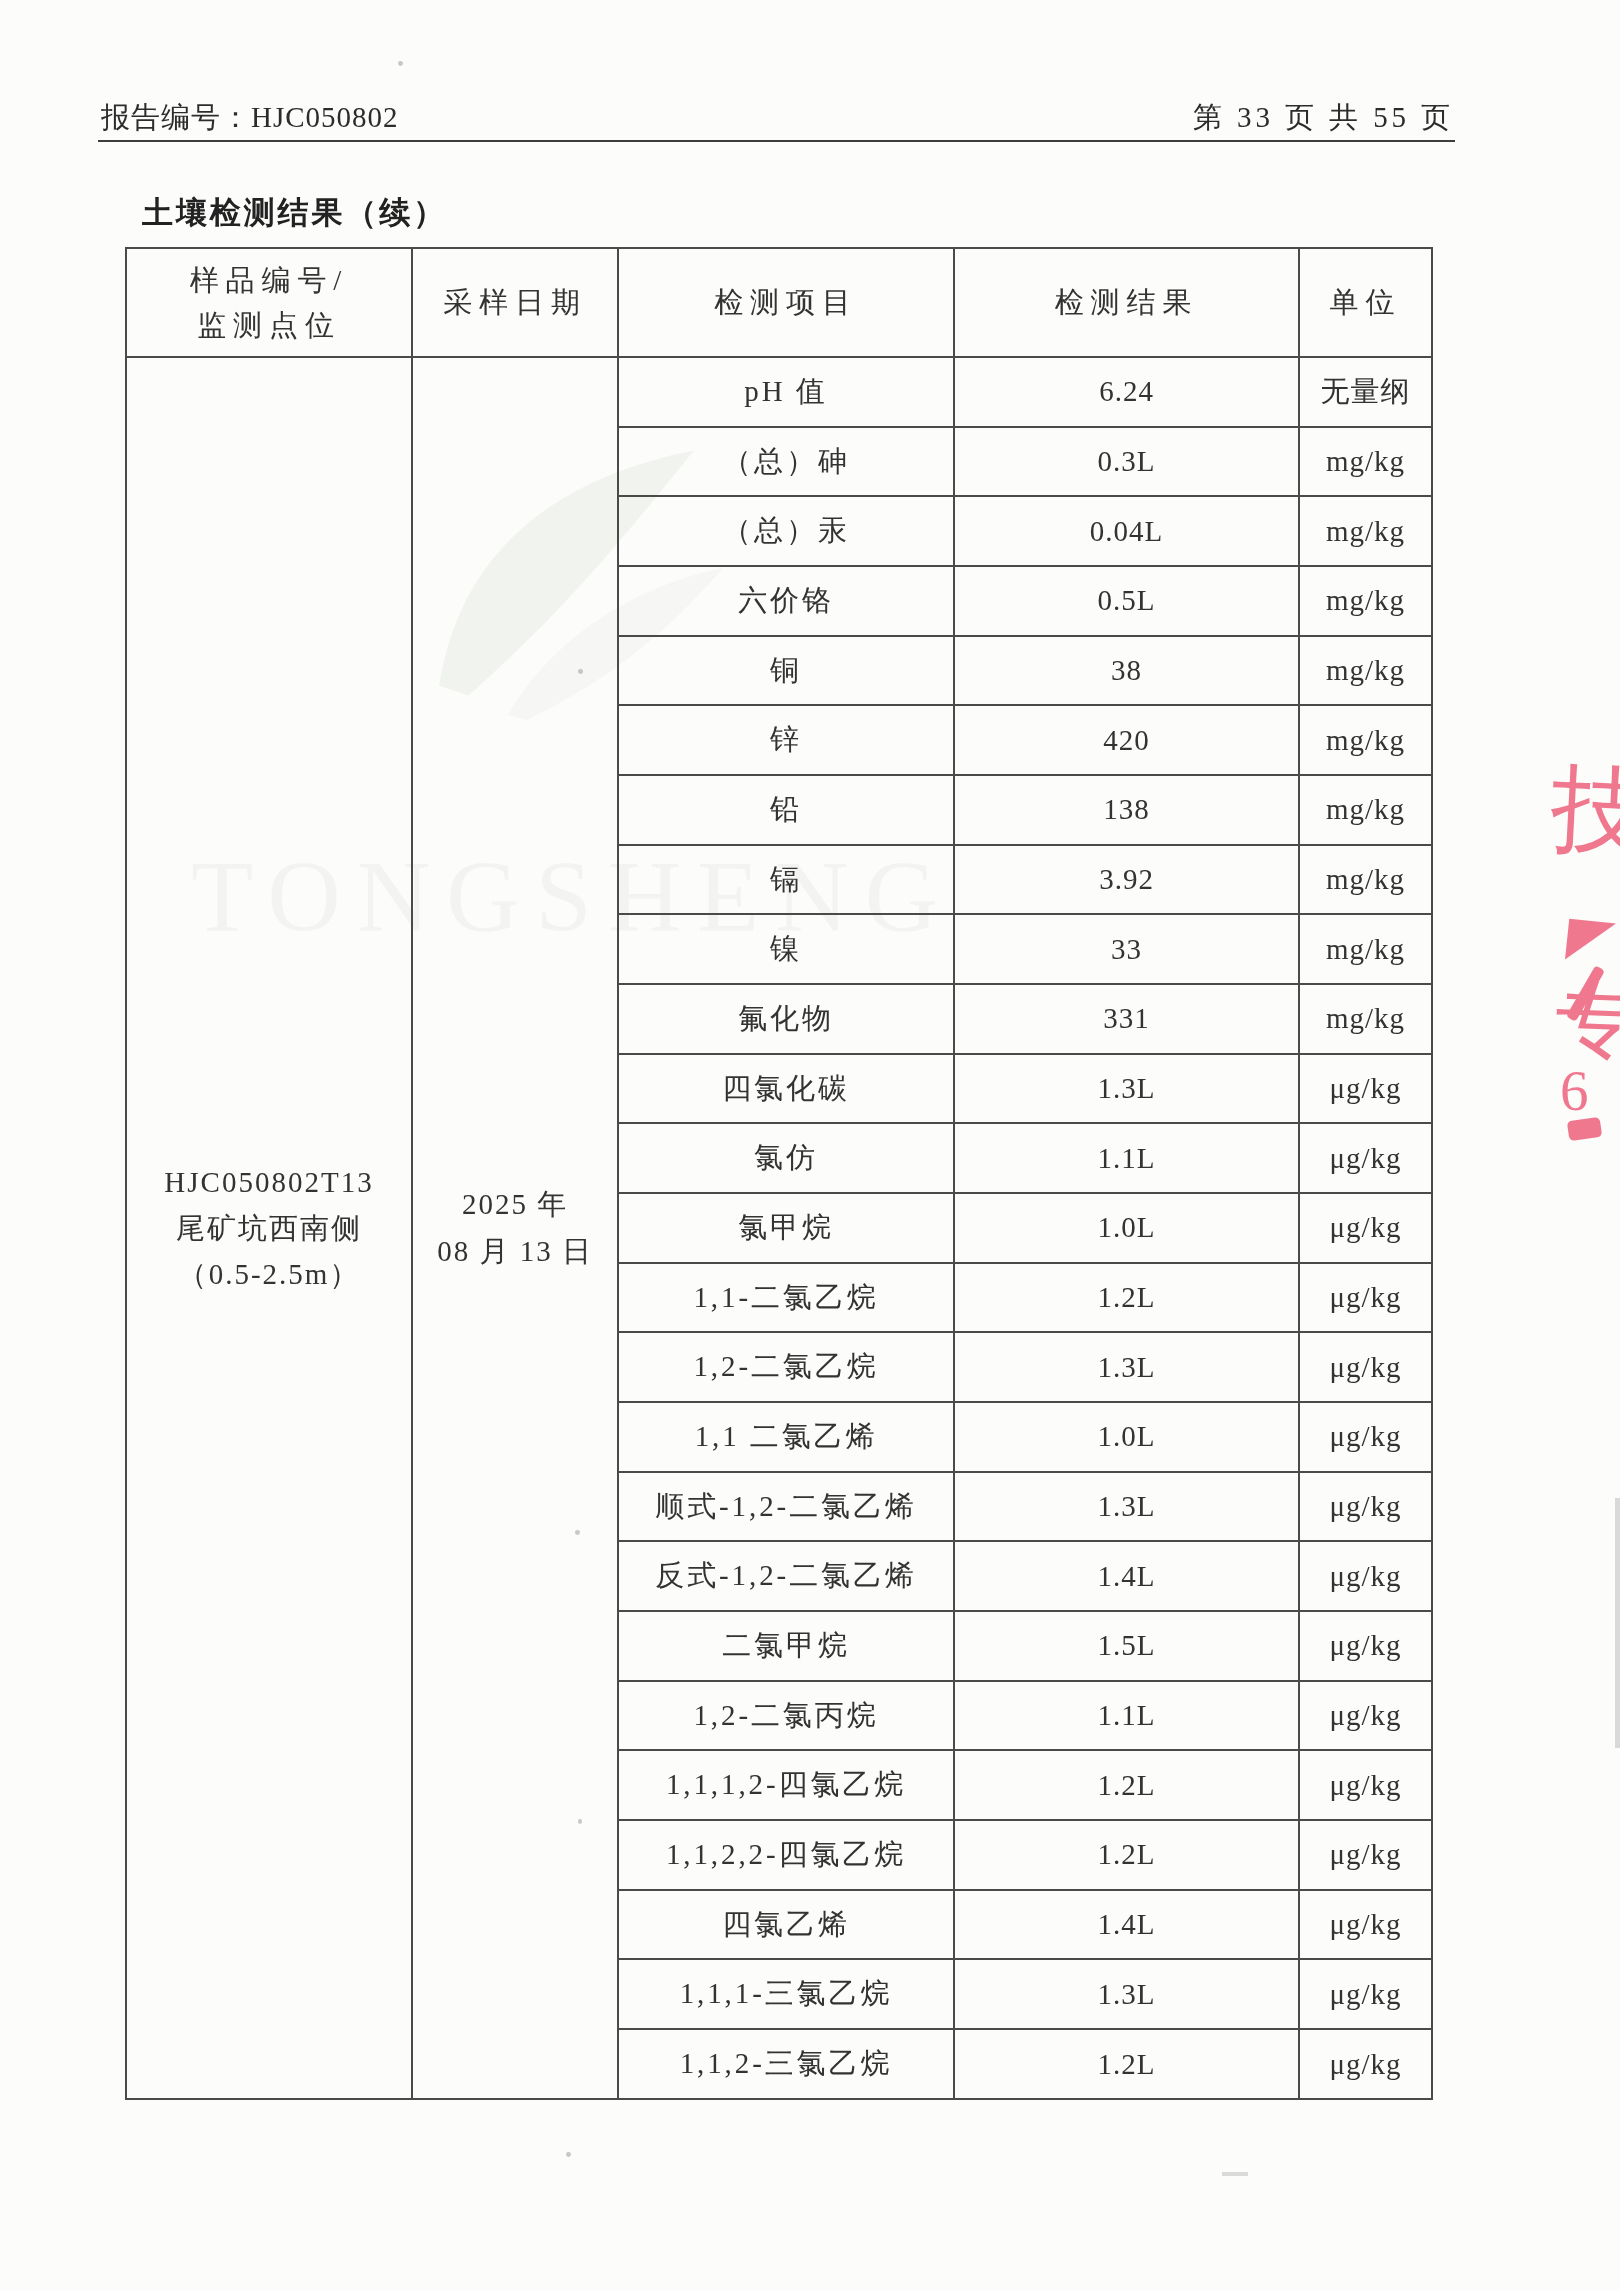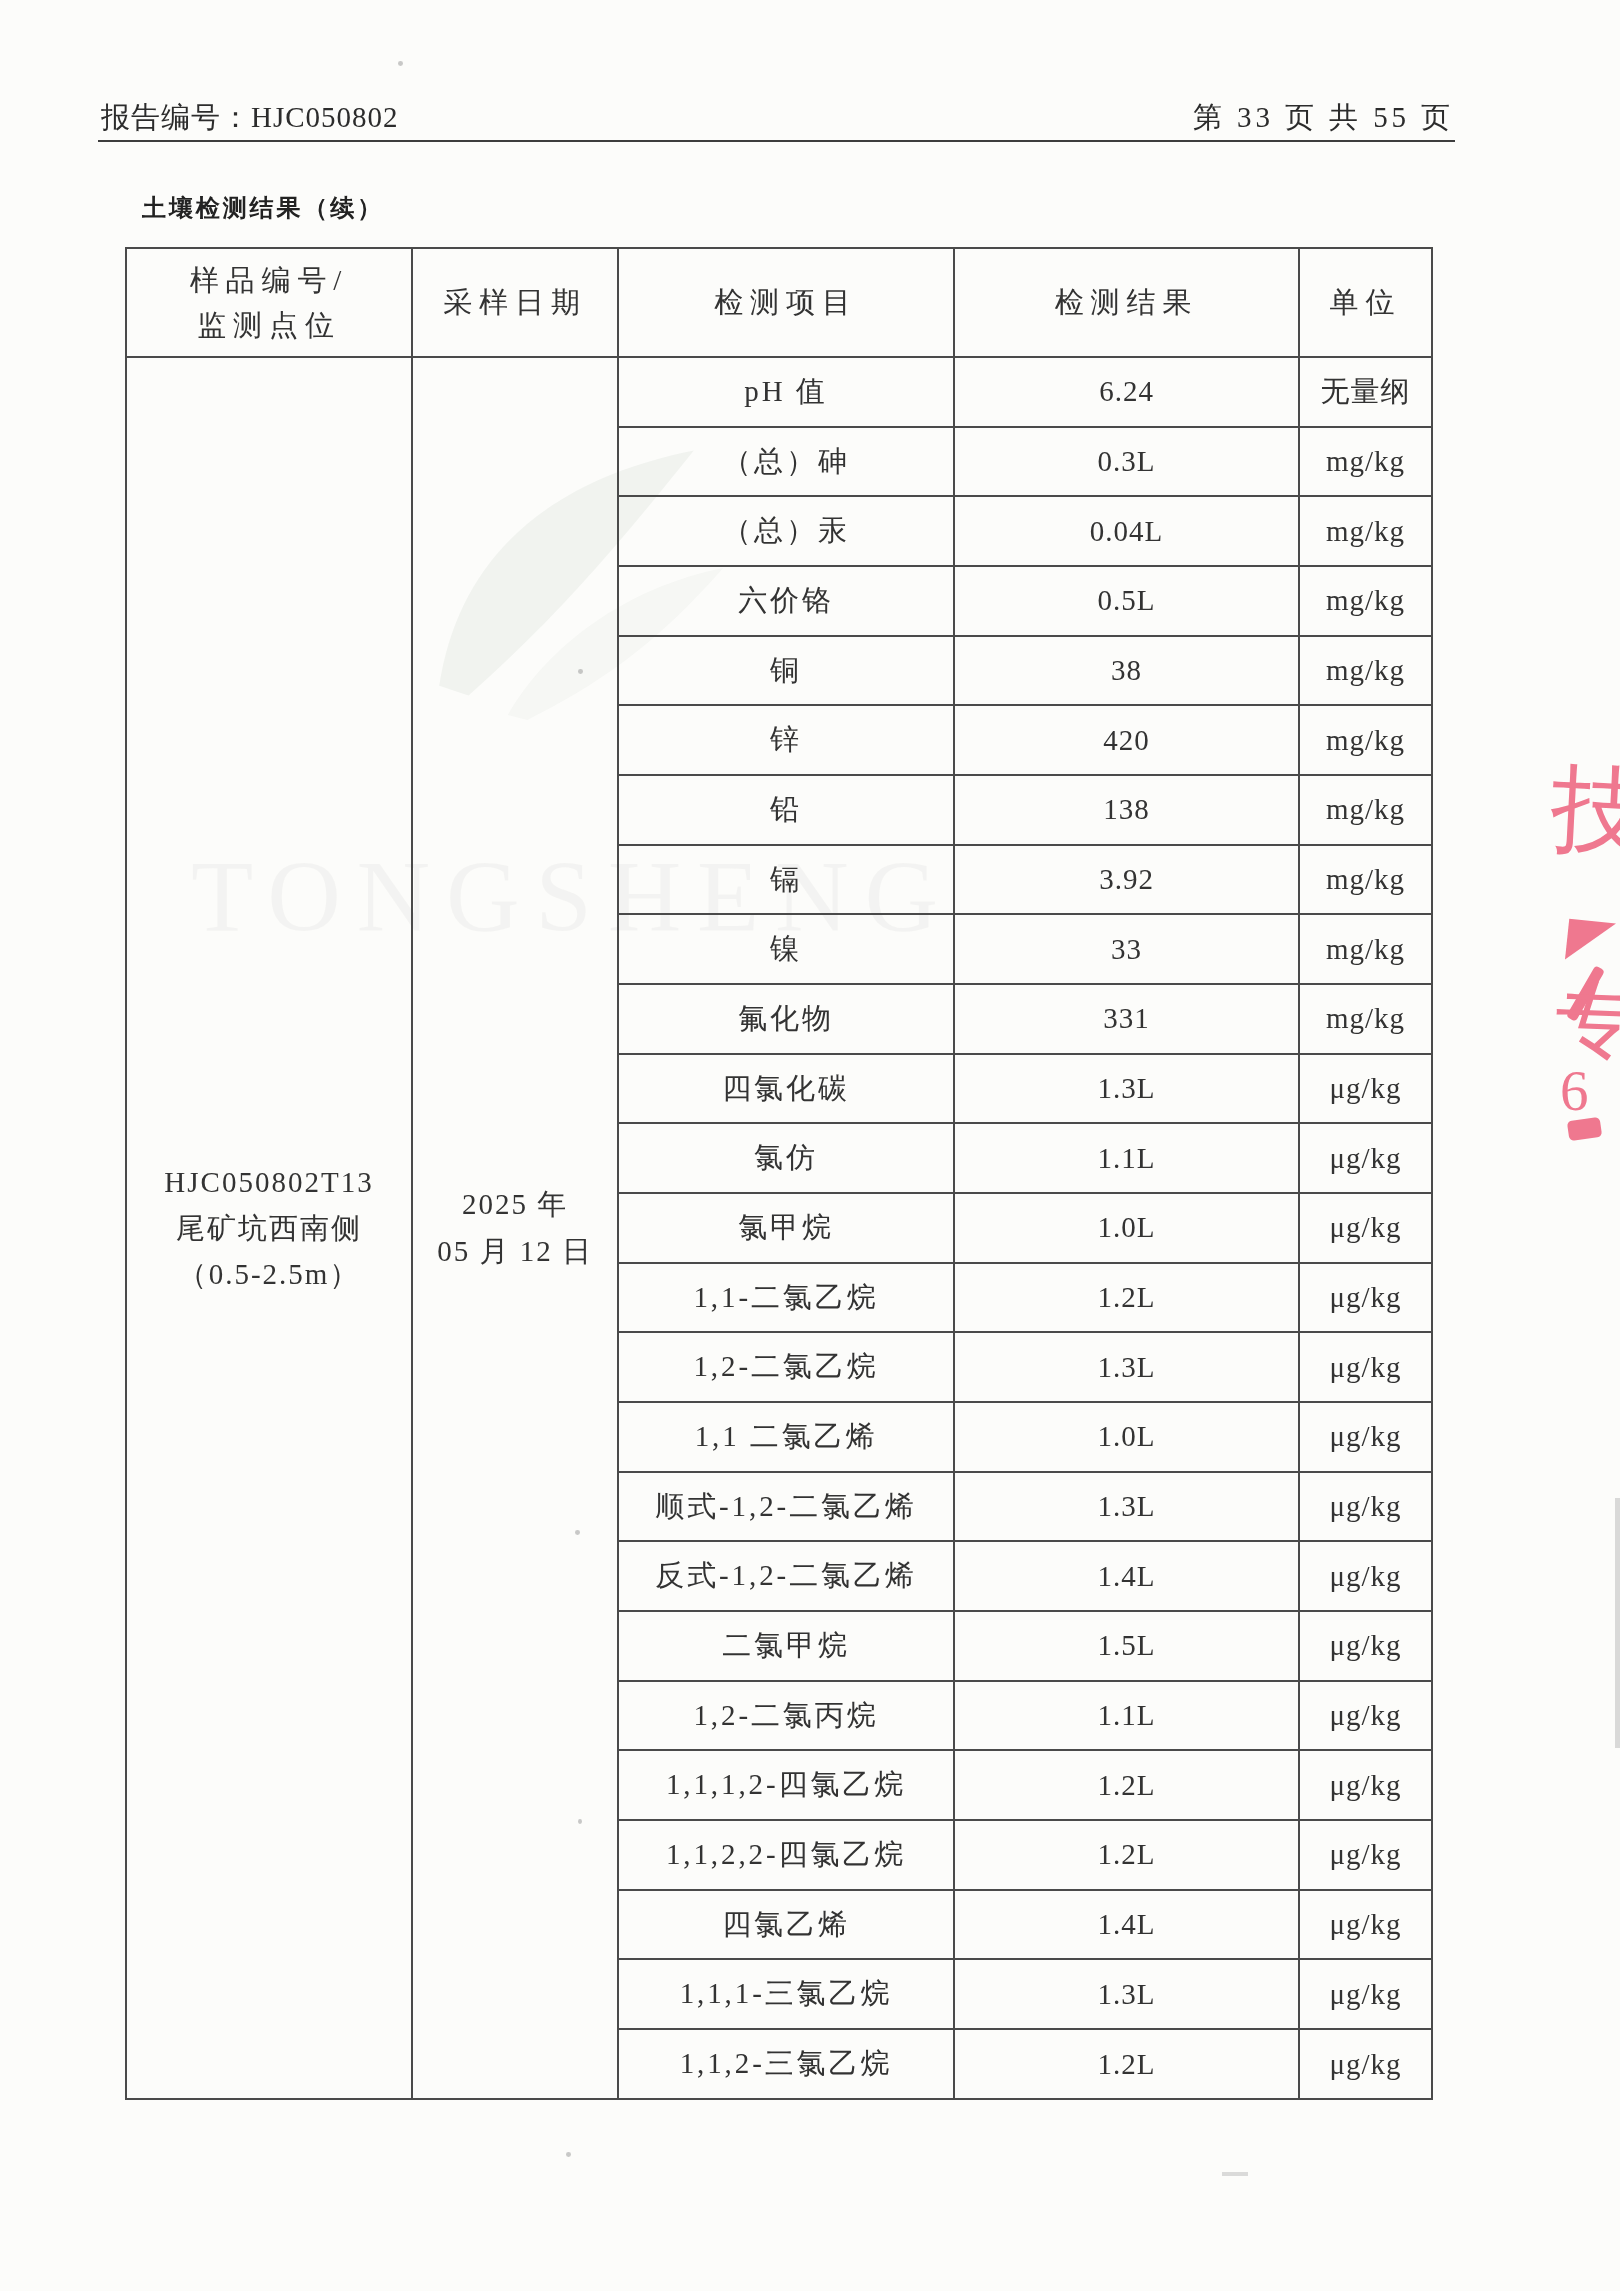--- a/index.html
+++ b/index.html
@@ -18,21 +18,21 @@
     font-size:29px;letter-spacing:1px;color:#2c2c2c;
   }
   .top-header .pageinfo{letter-spacing:3.9px;}
   .header-rule{
     position:absolute;left:98px;top:140px;width:1357px;height:2px;
     background:#3d3d3d;
   }
   
   .doc-title{
     position:absolute;left:142px;top:192px;
-    font-size:24px;font-weight:700;letter-spacing:2.9px;color:#222;
+    font-size:31px;font-weight:700;letter-spacing:2.9px;color:#222;
   }
   
   .watermark-text{
     position:absolute;left:191px;top:838px;
     font-size:102px;letter-spacing:15.7px;color:#737373;opacity:0.055;
     font-weight:400;z-index:0;white-space:nowrap;
   }
   .watermark-leaf{position:absolute;left:400px;top:421px;z-index:0;opacity:0.16;}
   
   table.results{
@@ -124,21 +124,21 @@
     </thead>
     <tbody id="body-rows">
         <tr>
           <td class="sample-cell" rowspan="25">
             <div>HJC050802T13</div>
             <div>尾矿坑西南侧</div>
             <div>（0.5-2.5m）</div>
           </td>
           <td class="date-cell" rowspan="25">
             <div>2025 年</div>
-            <div>05 月 12 日</div>
+            <div>08 月 13 日</div>
           </td>
           <td class="item-cell">pH 值</td>
           <td class="result-cell">6.24</td>
           <td class="unit-cell">无量纲</td>
         </tr>
         <tr>
           <td class="item-cell">（总）砷</td>
           <td class="result-cell">0.3L</td>
           <td class="unit-cell">mg/kg</td>
         </tr>

